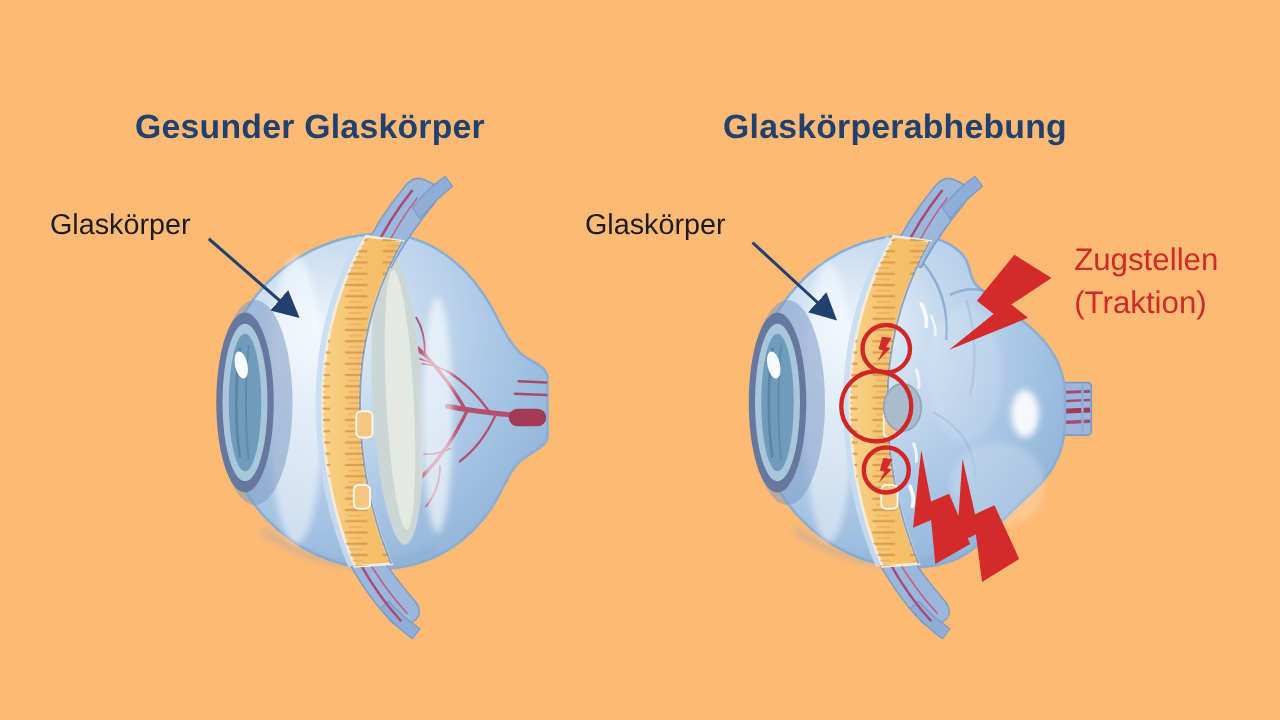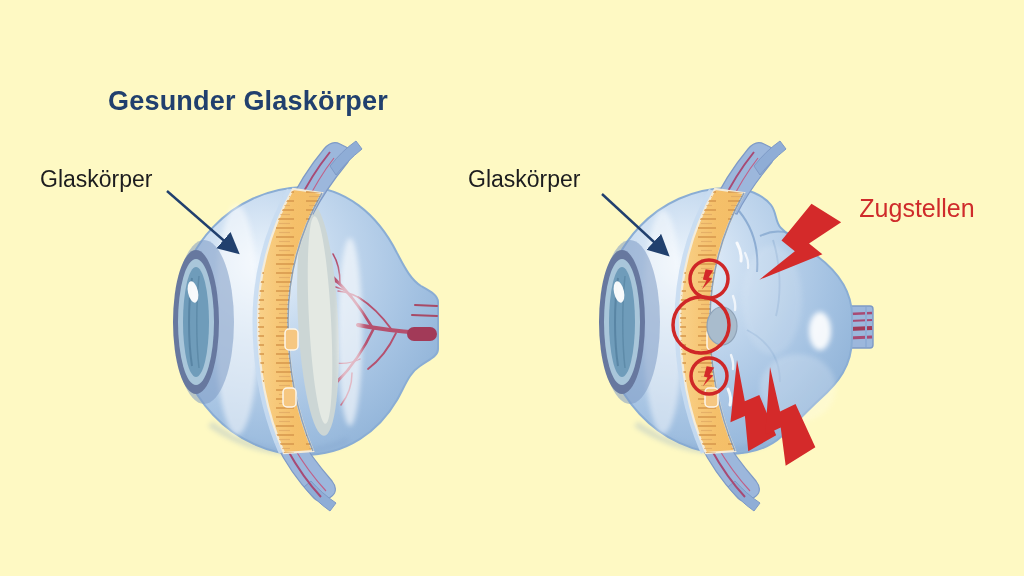--- a/index.html
+++ b/index.html
@@ -1,16 +1,16 @@
 <!DOCTYPE html>
 <html><head>
 <meta charset="utf-8">
 <style>
   html,body{margin:0;padding:0;background:#fff;}
-  .stage{position:relative;width:1024px;height:576px;background:#fef9c3;overflow:hidden;
+  .stage{position:relative;width:1024px;height:576px;background:#fdba74;overflow:hidden;
          font-family:"Liberation Sans",sans-serif;}
   .stage svg{position:absolute;left:0;top:0;}
   .title{position:absolute;top:86px;transform:translateX(-50%);font-size:27px;font-weight:bold;
          color:#21406e;white-space:nowrap;letter-spacing:.2px;}
   .title-left{left:248px;}
   .title-right{left:716px;}
   .part-label{position:absolute;top:166px;font-size:23px;color:#1c1c1e;white-space:nowrap;}
   .part-label-left{left:40px;}
   .part-label-right{left:468px;}
   .annotation{position:absolute;left:917px;top:191px;transform:translateX(-50%);text-align:left;
@@ -170,19 +170,21 @@
       <use href="#boltBig" fill="#d42a2a" transform="translate(824,214) rotate(32) translate(-28,-2)"></use>
       <use href="#boltBig" fill="#d42a2a" transform="translate(737,360) rotate(150) scale(0.92) translate(-8,-92)"></use>
       <use href="#boltBig" fill="#d42a2a" transform="translate(770,367) rotate(148) translate(-8,-92)"></use>
     </g>
 
     <line x1="602" y1="194" x2="667" y2="254" stroke="#21406e" stroke-width="2.4" marker-end="url(#arrowNavy)"></line>
   </g>
 </svg>
 
 <div class="title title-left">Gesunder Glaskörper</div>
+<div class="title title-right">Glaskörperabhebung</div>
 <div class="part-label part-label-left">Glaskörper</div>
 <div class="part-label part-label-right">Glaskörper</div>
 <div class="annotation">
   <span>Zugstellen</span><br>
+  <span>(Traktion)</span>
 </div>
 
 </div>
 
 </body></html>

